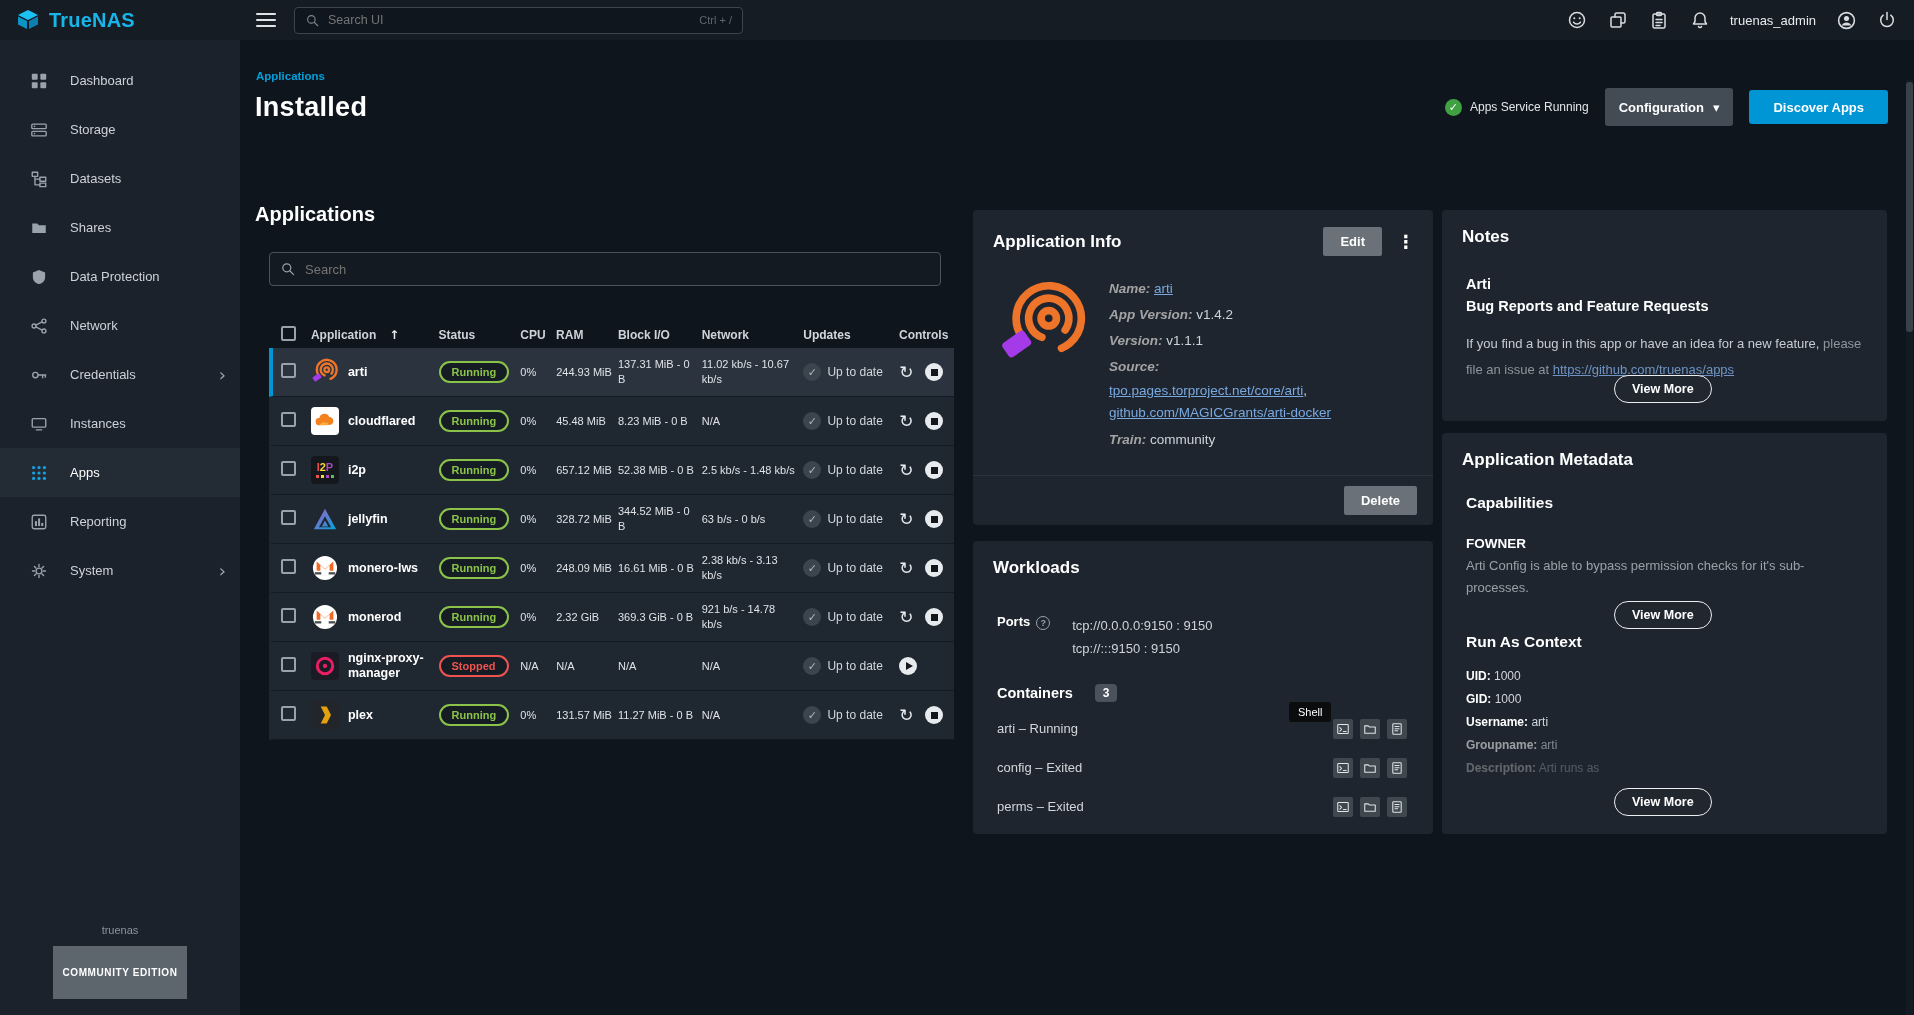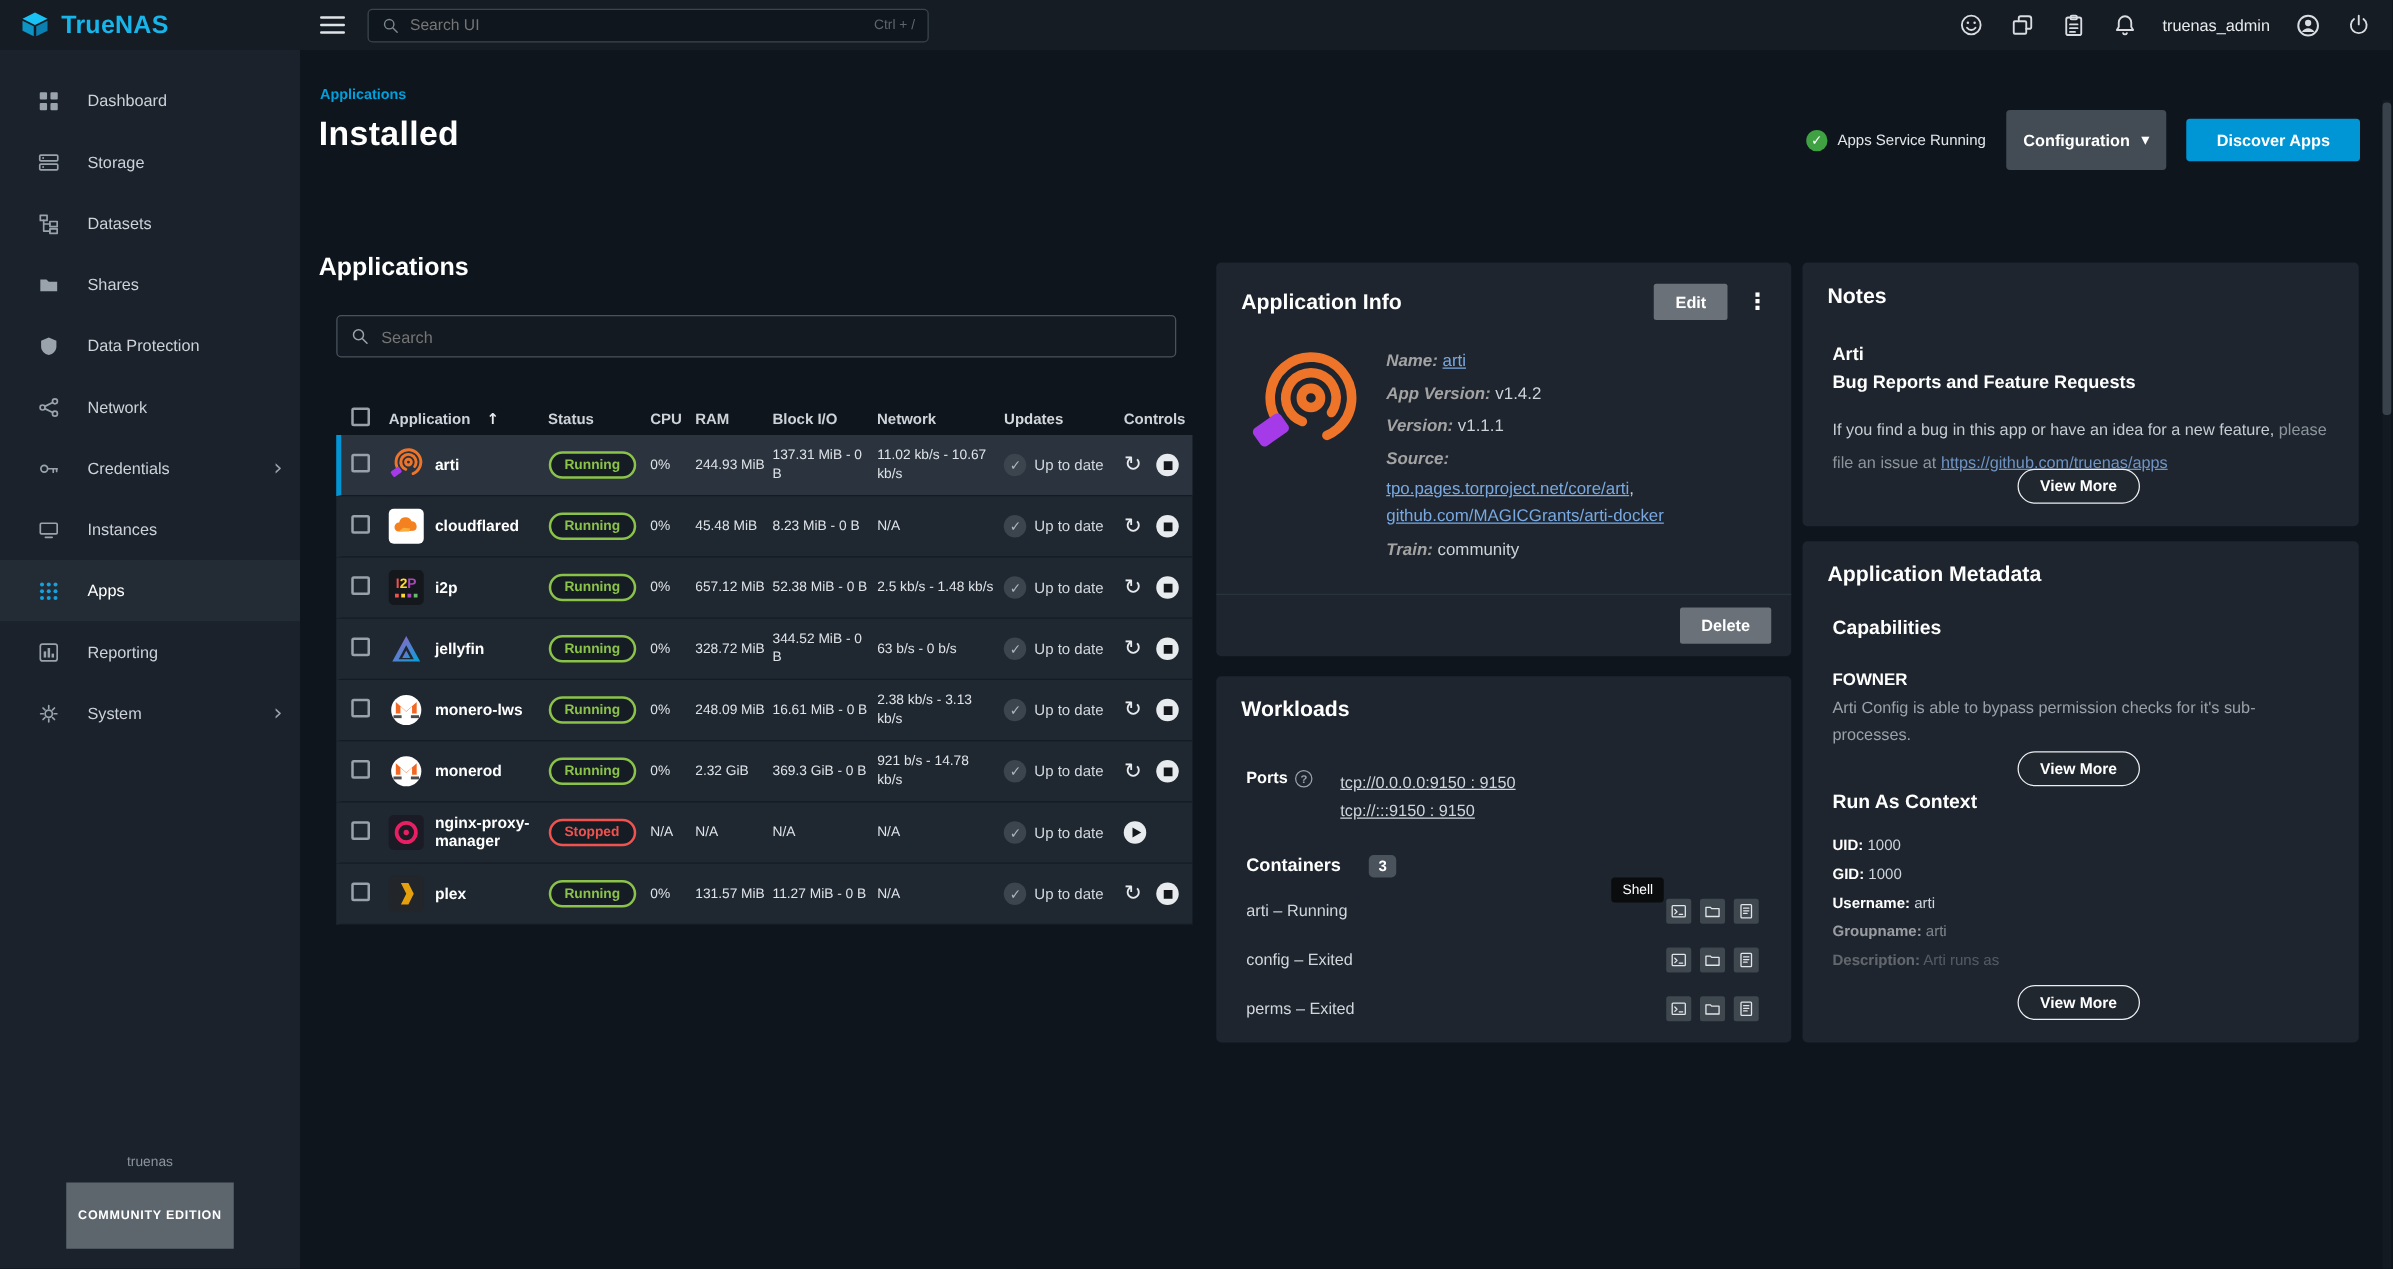--- a/index.html
+++ b/index.html
@@ -38,21 +38,21 @@
   .edition { display:inline-block; margin-top:10px; background:#5d656d; color:#fff; font-size:10px; font-weight:bold; padding:21px 9px; letter-spacing:.6px; }
 
   
   .main { position:absolute; left:240px; top:40px; right:0; bottom:0; background:#0f151c; }
   .breadcrumb { position:absolute; left:16px; top:30px; font-size:11.5px; font-weight:bold; color:#00a0dc; cursor:pointer; }
   .page-title { position:absolute; left:15px; top:52px; font-size:27px; font-weight:bold; letter-spacing:.3px; }
   .header-right { position:absolute; right:26px; top:48px; display:flex; align-items:center; gap:16px; }
   .service-status { display:flex; align-items:center; gap:8px; font-size:12px; color:#e2e6ea; }
   .check-circle { width:17px; height:17px; border-radius:50%; background:#3fa142; display:flex; align-items:center; justify-content:center; font-size:11px; color:#fff; }
   .btn { border:none; cursor:pointer; font-family:"Liberation Sans",sans-serif; }
-  .btn-config { background:#434b54; color:#fff; font-size:13px; font-weight:bold; height:48px; padding:0 14px; border-radius:3px; display:flex; gap:9px; align-items:center; }
+  .btn-config { background:#434b54; color:#fff; font-size:13px; font-weight:bold; height:38px; padding:0 14px; border-radius:3px; display:flex; gap:9px; align-items:center; }
   .btn-discover { background:#0095d5; color:#fff; font-size:13px; font-weight:bold; height:34px; padding:0 24px; border-radius:3px; }
 
   
   .apps-section { position:absolute; left:15px; top:163px; width:700px; }
   .apps-section h2 { font-size:20px; font-weight:bold; }
   .search-box { margin:26px 0 0 14px; width:672px; height:34px; border:1px solid #4a535d; border-radius:4px; display:flex; align-items:center; gap:9px; padding:0 10px; background:#141a21; color:#9aa3ac; }
   .search-box input { flex:1; background:none; border:none; outline:none; color:#cfd5da; font-size:13px; font-family:"Liberation Sans",sans-serif; }
   .table { margin:36px 0 0 14px; width:685px; font-size:12px; }
   .thead { display:flex; align-items:center; height:26px; font-weight:bold; color:#cdd3d9; border-left:4px solid transparent; }
   .trow { display:flex; align-items:center; min-height:49px; background:#1f2731; border-bottom:1px solid #151b23; border-left:4px solid transparent; cursor:pointer; }
@@ -96,21 +96,21 @@
   .fields { font-size:13.5px; line-height:26px; color:#cdd3d9; width:300px; }
   .fields b { color:#a3a3a3;font-style:italic; }
   a.link { color:#79a9e0; text-decoration:underline; cursor:pointer; }
   .srclinks { overflow-wrap:anywhere; line-height:22px; margin-bottom:3px; }
   .appinfo-footer { position:absolute; bottom:0; left:0; right:0; border-top:1px solid #2a323c; padding:10px 16px; display:flex; justify-content:flex-end; }
 
   .wl-body { padding:10px 20px 0 24px; position:relative; }
   .ports-row { display:flex; gap:22px; font-size:13px; margin-top:14px; }
   .ports-label { font-weight:bold; display:flex; gap:6px; align-items:flex-start; color:#fff; white-space:nowrap; }
   .help { width:14px; height:14px; border:1.2px solid #9aa3ac; border-radius:50%; color:#9aa3ac; font-size:9px; font-weight:bold; display:inline-flex; align-items:center; justify-content:center; margin-top:2px; }
-  .ports-vals { color:#ced4da; line-height:23px; font-size:13px;text-decoration:underline; }
+  .ports-vals { color:#ced4da; line-height:23px; font-size:13px; }
   .containers-row { margin-top:24px; display:flex; align-items:center; gap:22px; font-size:14.5px; font-weight:bold; }
   .count-chip { background:#4a525b; border-radius:4px; font-size:12px; padding:2px 8px; font-weight:bold; }
   .shell-tip { position:absolute; left:316px; top:112px; background:#0a0c0e; color:#fff; font-size:11px; padding:4px 9px; border-radius:3px; z-index:5; }
   .ct-row { display:flex; align-items:center; margin-top:14px; height:25px; font-size:13px; color:#d2d7dc; }
   .ct-icons { margin-left:auto; margin-right:6px; display:flex; gap:7px; }
   .ct-btn { width:20px; height:20px; background:#3f474f; border-radius:2px; display:flex; align-items:center; justify-content:center; color:#e2e6ea; cursor:pointer; }
 
   .notes-body { padding:14px 22px 0 24px; }
   .notes-app { font-size:14.5px; font-weight:bold; line-height:22px; }
   .notes-par { margin-top:14px; font-size:13px; line-height:26px; color:#c6ccd2; }

